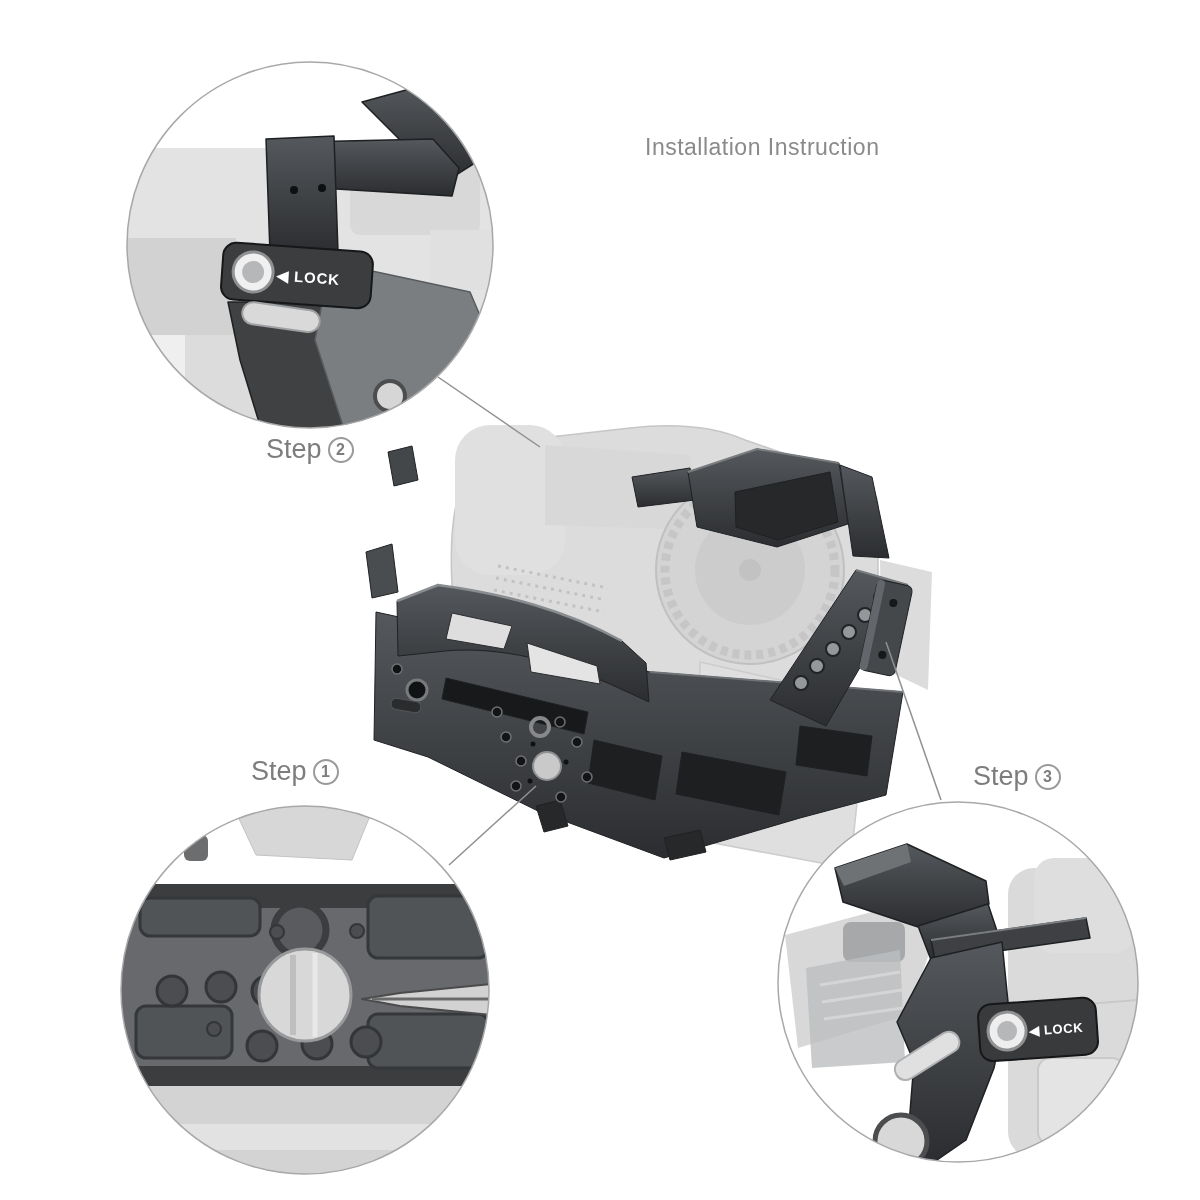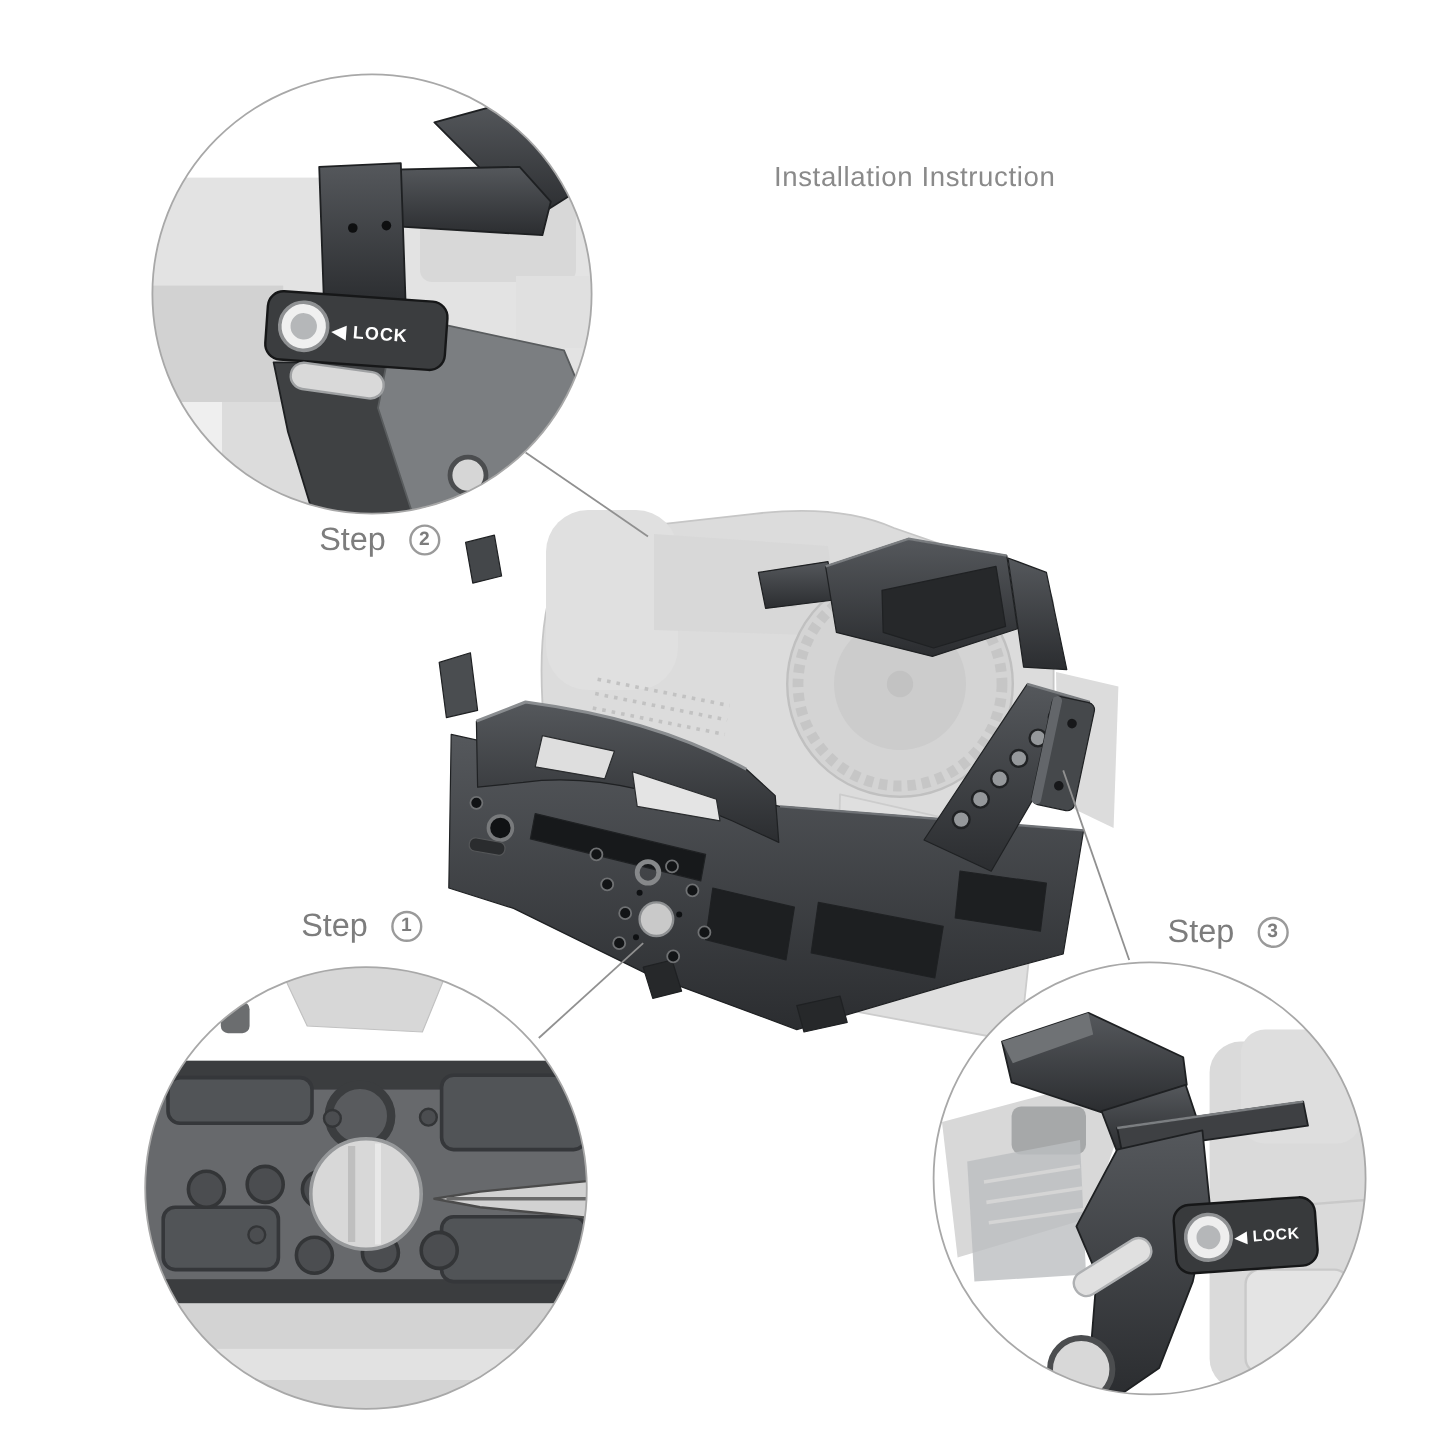--- a/index.html
+++ b/index.html
@@ -6,21 +6,21 @@
   #canvas{
     position:relative;width:1200px;height:1200px;background:#ffffff;
     font-family:"Liberation Sans",sans-serif;overflow:hidden;margin:0 auto;
   }
   #scene{position:absolute;left:0;top:0;}
   .page-title{
     position:absolute;left:645px;top:110px;
     font-size:23px;color:#8a8a8a;letter-spacing:0.5px;white-space:nowrap;margin-top:24px;
   }
   .step-label{
-    position:absolute;display:flex;align-items:center;gap:17px;
+    position:absolute;display:flex;align-items:center;gap:4px;
     font-size:27px;color:#7d7d7d;white-space:nowrap;
   }
   .step-badge{
     width:26px;height:26px;border:2px solid #9a9a9a;border-radius:50%;
     display:inline-flex;align-items:center;justify-content:center;
     font-size:16px;font-weight:bold;color:#7d7d7d;box-sizing:border-box;
     margin-left:2px;
   }
   #step2-label{left:266px;top:434px;}
   #step1-label{left:251px;top:756px;}

